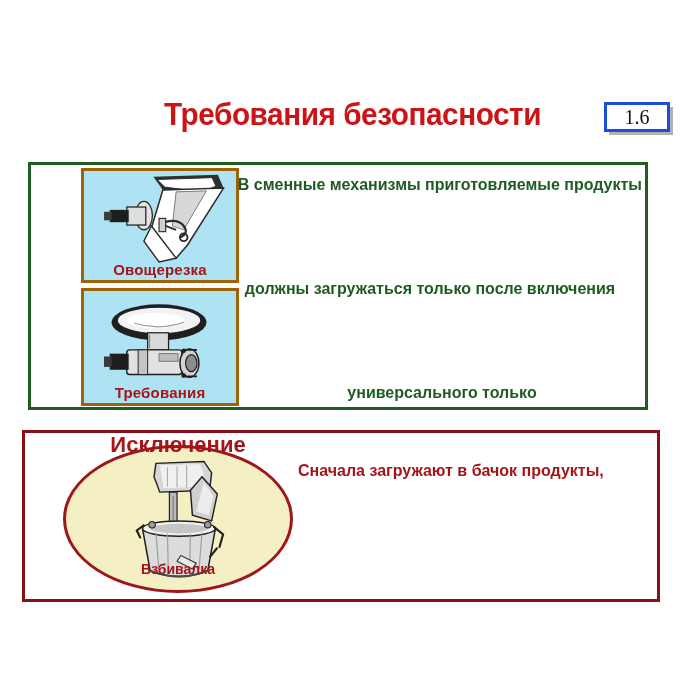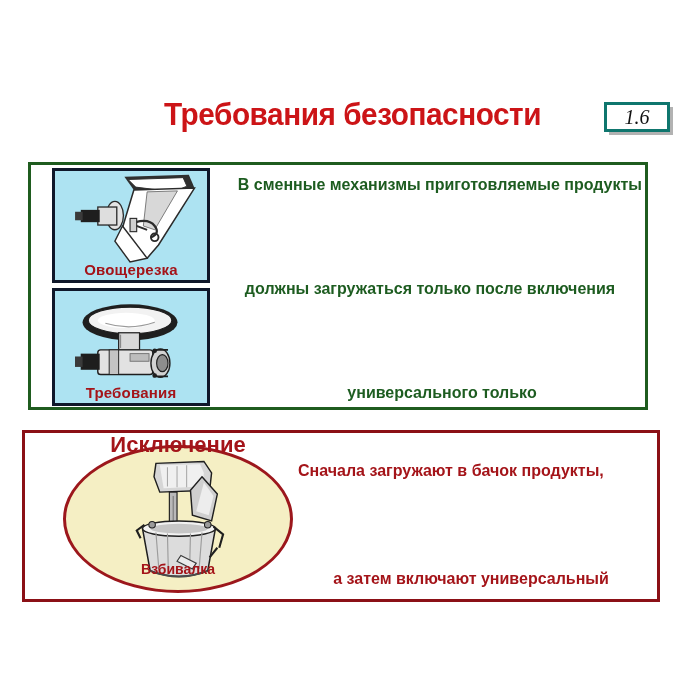--- a/index.html
+++ b/index.html
@@ -32,25 +32,24 @@
     transform-origin: center;
   }
 
   
   #slide-number-box {
     position: absolute;
     left: 604px;
     top: 102px;
     width: 66px;
     height: 30px;
-    border: 3px solid #0f766e;
+    border: 3px solid #1d4ed8;
     background: #ffffff;
     box-shadow: 4px 4px 0 -1px rgba(0,0,0,0.30);
     box-sizing: border-box;
-    font-style: italic;
   }
   #slide-number-box .num {
     display: block;
     width: 100%;
     text-align: center;
     font-family: "Liberation Serif", serif;
     font-size: 20px;
     line-height: 24px;
     color: #111111;
   }
@@ -63,24 +62,25 @@
     width: 620px;
     height: 248px;
     border: 3px solid #1f5c1f;
     background: #ffffff;
     box-sizing: border-box;
   }
 
   
   .img-card {
     position: absolute;
-    border: 3px solid #0f172a;
+    border: 3px solid #a16207;
     background: #ade3f2;
     box-sizing: border-box;
     overflow: hidden;
+    margin-left: 29px;
   }
   #card-ovoscherezka { left: 52px; top: 168px; width: 158px; height: 115px; }
   #card-myasorubka  { left: 52px; top: 288px; width: 158px; height: 118px; }
 
   .card-art {
     position: absolute;
     left: 0; top: 0;
     width: 100%;
     height: 100%;
   }
@@ -300,14 +300,13 @@
     <circle cx="146" cy="80" r="3.4" fill="#9b9b9b" stroke="#1f1f1f" stroke-width="1.1"></circle>
 
     <path d="M118 112 L134 120 L130 126 L114 118 Z" fill="#eaeaea" stroke="#3a3a3a" stroke-width="1.2"></path>
   </svg>
 </div>
 
 <div id="whisk-caption">Взбивалка</div>
 
 <div id="red-text">
   <div class="line rl1">Сначала загружают в бачок продукты,</div>
-  <div class="line rl2">а затем включают универсальный</div>
 </div>
 
 </body></html>

